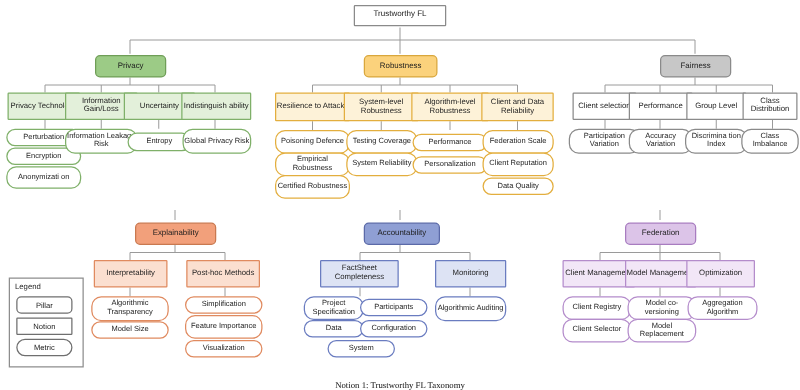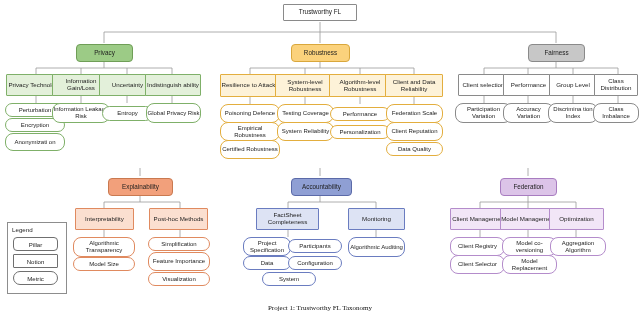--- a/index.html
+++ b/index.html
@@ -329,15 +329,15 @@
   <div class="lg pillar-s" style="left:13px;top:237px;width:45px;height:14px;">
     <span>Pillar</span>
   </div>
   <div class="lg notion-s" style="left:13px;top:254px;width:45px;height:14px;">
     <span>Notion</span>
   </div>
   <div class="lg metric-s" style="left:13px;top:271px;width:45px;height:14px;">
     <span>Metric</span>
   </div>
 
-  <div class="caption" style="left:0;top:304px;">Project 1: Trustworthy FL Taxonomy</div>
+  <div class="caption" style="left:0;top:304px;">Notion 1: Trustworthy FL Taxonomy</div>
 
 </div>
 
 </body></html>

